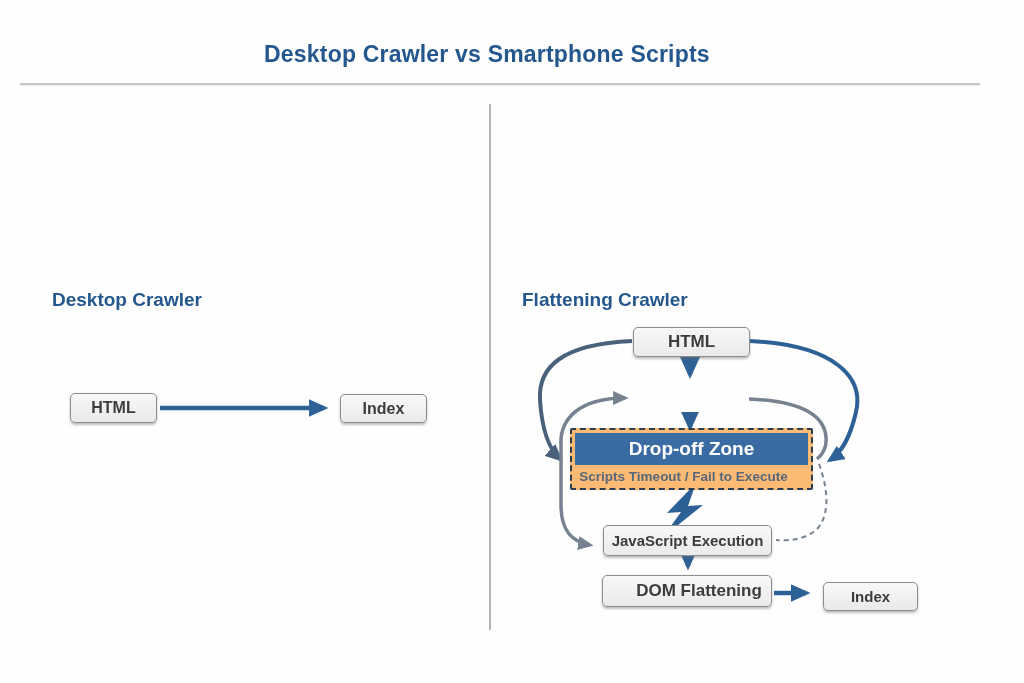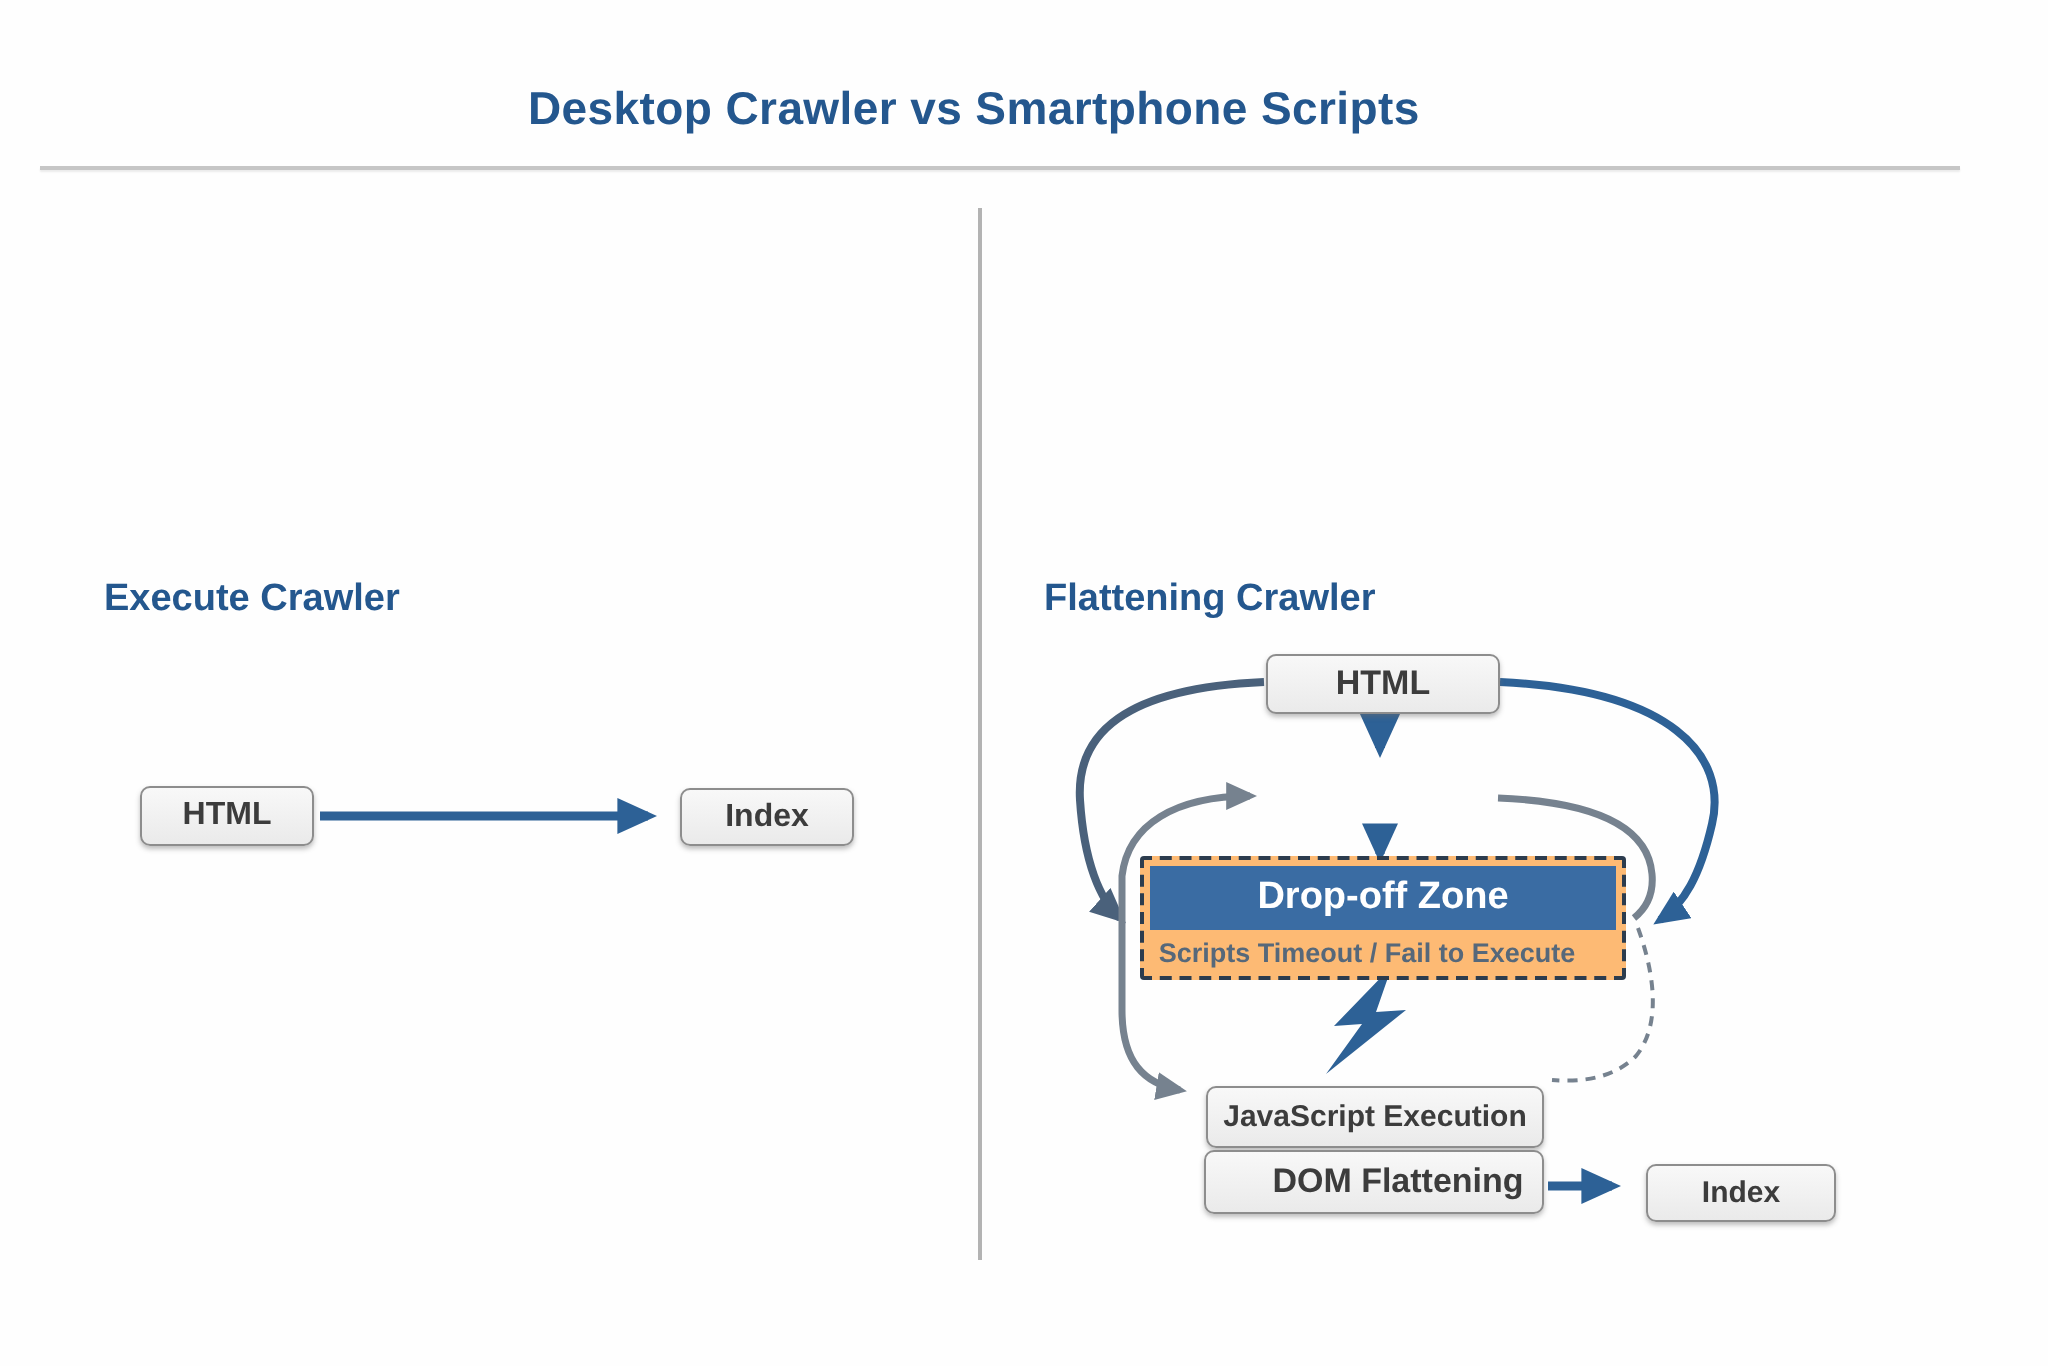--- a/index.html
+++ b/index.html
@@ -30,21 +30,21 @@
     background:linear-gradient(#f8f8f8,#eaeaea);
     border:1.5px solid var(--color-box-border,#8d8d8d);border-radius:5px;
     color:var(--color-box-text,#3c3c3c);font-weight:bold;white-space:nowrap;
     box-shadow:0 1.5px 2.5px rgba(110,110,110,.45);box-sizing:border-box;
   }
   .fs15{font-size:15px}.fs16{font-size:16px}.fs17{font-size:17px}
   #node-d-html  {left:70px; top:393px;width:87px; height:30px;}
   #node-d-index {left:340px;top:394px;width:87px; height:29px;}
   #node-s-html  {left:633px;top:327px;width:117px;height:30px;}
   #node-s-wrs   {left:633px;top:385px;width:117px;height:30px;}
-  #node-s-js    {left:603px;top:525px;width:169px;height:31px;margin-top:18px;}
+  #node-s-js    {left:603px;top:525px;width:169px;height:31px;}
   #node-s-dom   {left:602px;top:575px;width:170px;height:32px;padding-left:24px;}
   #node-s-index {left:823px;top:582px;width:95px; height:29px;}
   .dropoff{
     position:absolute;left:570px;top:428px;width:243px;height:62px;box-sizing:border-box;
     border:2.5px dashed var(--color-zone-border,#2c3c4e);background:#fdba74;border-radius:2px;
   }
   .dropoff-header{
     position:absolute;left:3px;right:3px;top:3px;height:32px;
     background:var(--color-zone-fill,#3a6ca3);
     display:flex;align-items:center;justify-content:center;
@@ -65,21 +65,21 @@
 </style>
 </head>
 <body>
 
 <div id="slide">
 
   <div class="title">Desktop Crawler vs Smartphone Scripts</div>
   <div class="rule"></div>
   <div class="divider"></div>
 
-  <div class="section-heading" id="heading-desktop">Execute Crawler</div>
+  <div class="section-heading" id="heading-desktop">Desktop Crawler</div>
   <div class="section-heading" id="heading-smartphone">Flattening Crawler</div>
 
   <svg class="wires" width="1024" height="683" viewBox="0 0 1024 683">
     <defs>
       <marker id="ab" markerUnits="strokeWidth" markerWidth="4.6" markerHeight="4" refX="3.4" refY="2" orient="auto">
         <path class="fill-blue" d="M0,0 L4.4,2 L0,4 Z"></path>
       </marker>
       <marker id="as" markerUnits="strokeWidth" markerWidth="4.6" markerHeight="4" refX="3.4" refY="2" orient="auto">
         <path class="fill-slate" d="M0,0 L4.4,2 L0,4 Z"></path>
       </marker>

